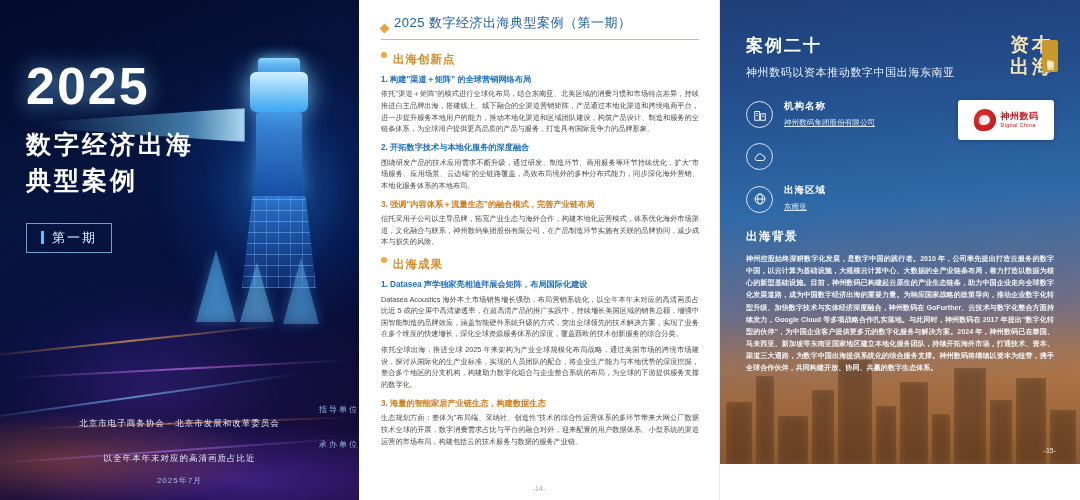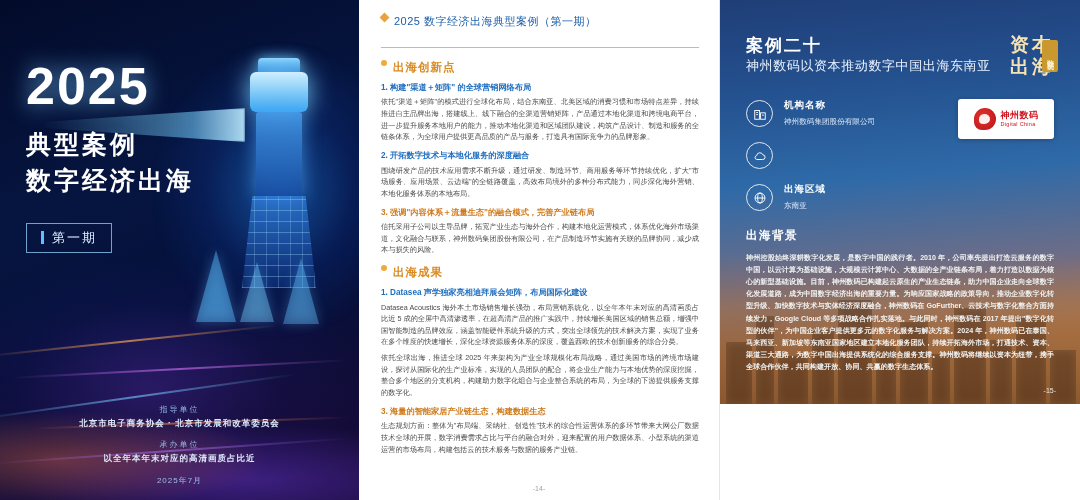--- a/index.html
+++ b/index.html
@@ -135,37 +135,37 @@
     font-size: 13px; color: #dff0ff; letter-spacing: 2px;
   }
   .issue .bar {
     display: inline-block; width: 3px; height: 13px;
     background: #5fc0ff; margin-right: 8px;
   }
   .cover-footer {
     position: absolute; left: 0; right: 0; bottom: 14px;
     text-align: center; color: #c8d8f0; z-index: 5;
   }
-  .cover-footer .lbl { font-size: 8px; color: #8fb6e0; letter-spacing: 2px; margin-bottom: 3px; }
-  .cover-footer .org { font-size: 8.5px; letter-spacing: 1px; margin-bottom: 9px; color: #dce9fb; font-weight: bold; }
+  .cover-footer .lbl { font-size: 8px; color: #8fb6e0; letter-spacing: 2px; margin-bottom: 3px; text-align: right; }
+  .cover-footer .org { font-size: 8.5px; letter-spacing: 1px; margin-bottom: 9px; color: #dce9fb; }
   .cover-footer .date { font-size: 8px; color: #9fbfe4; margin-top: 10px; letter-spacing: 1px; }
 
   
   .textpage {
     position: relative;
     width: 361px; height: 500px;
     background: #ffffff;
     flex: 0 0 361px;
     padding: 14px 20px 18px 22px;
     border-right: 1px solid #e6e6e6;
   }
   .tp-header {
-    display: flex; align-items: flex-start;
-    font-size: 11px; color: #1a5fa8; letter-spacing: .5px;
-    padding-bottom: 18px; margin-bottom: 12px;
+    display: flex; align-items: flex-end;
+    font-size: 13px; color: #1a5fa8; letter-spacing: .5px;
+    padding-bottom: 7px; margin-bottom: 12px;
     border-bottom: 1px solid #9fc2e4;
   }
   .tp-header .sq {
     width: 7px; height: 7px; background: #e8a33d; margin-right: 6px; transform: rotate(45deg);
   }
   .sec-head {
     display: flex; 
     color: #d98a20; font-size: 11.5px; font-weight: bold;
     margin: 9px 0 7px 0; letter-spacing: 1px;
   }
@@ -182,21 +182,21 @@
     text-align: justify; margin-bottom: 4px;
   }
   .tp-footer {
     position: absolute; left: 0; right: 0; bottom: 8px;
     text-align: center; font-size: 7px; color: #9aa4ae;
   }
 
   
   .casepage {
     position: relative;
-    width: 360px; height: 404px;
+    width: 360px; height: 464px;
     flex: 0 0 360px;
     background: linear-gradient(175deg, #1f3e77 0%, #24518f 22%, #2f6aa8 44%, #6f6d86 66%, #b07a52 82%, #c98f4e 100%);
     overflow: hidden;
     color: #ffffff;
   }
   .city {
     position: absolute; left: 0; right: 0; bottom: 0; height: 150px;
     background:
       linear-gradient(180deg, rgba(190,130,70,0.0) 0%, rgba(170,110,55,0.35) 35%, rgba(120,70,35,0.75) 100%);
   }
@@ -204,21 +204,21 @@
     position: absolute; bottom: 0;
     background: rgba(60,35,20,0.45);
     box-shadow: inset 0 0 10px rgba(255,200,120,0.15);
   }
   .case-head {
     position: relative; z-index: 3;
     padding: 34px 26px 0 26px;
     display: flex; justify-content: space-between; align-items: flex-start;
   }
   .case-no { font-size: 17px; font-weight: bold; letter-spacing: 2px; }
-  .case-title { font-size: 13px; letter-spacing: .6px; color: #eaf2ff; }
+  .case-title { font-size: 11px; margin-top: 8px; letter-spacing: .6px; color: #eaf2ff; }
   .badge {
     position: relative;
     text-align: right;
   }
   .badge .big {
     font-size: 19px; font-weight: bold; color: #f6e3b4; letter-spacing: 3px; line-height: 1.18;
   }
   .badge .ribbon {
     position: absolute; right: -4px; top: 6px;
     background: #c9992f; color: #fff7e0;
@@ -233,21 +233,21 @@
   .info-row { display: flex; align-items: center; margin-bottom: 14px; }
   .info-icon {
     width: 27px; height: 27px; flex: 0 0 27px;
     border: 1.3px solid rgba(255,255,255,0.85);
     border-radius: 50%;
     display: flex; align-items: center; justify-content: center;
     margin-right: 11px; margin-top: 1px;
   }
   .info-icon svg { width: 14px; height: 14px; }
   .info-label { font-size: 9.5px; font-weight: bold; color: #ffffff; letter-spacing: 1px; }
-  .info-value { font-size: 7.6px; color: #dbe7f7; margin-top: 4px; line-height: 1.5; }
+  .info-value { font-size: 7.6px; color: #dbe7f7; margin-top: 4px; line-height: 1.5; text-decoration: underline; }
   .logo-box {
     position: absolute; right: 0; top: 0;
     width: 96px; height: 40px; background: #ffffff; border-radius: 3px;
     display: flex; align-items: center; justify-content: center;
     box-shadow: 0 1px 5px rgba(0,0,0,0.25);
   }
   .logo-mark {
     width: 22px; height: 22px; margin-right: 5px;
     background: radial-gradient(circle at 40% 40%, #e8312a, #b4141c);
     border-radius: 50% 50% 50% 8px;
@@ -301,22 +301,22 @@
       <div class="streak" style="left:-20px;top:30px;width:300px;background:linear-gradient(90deg,rgba(255,150,60,0),rgba(255,170,80,.9),rgba(255,150,60,0));transform:rotate(-6deg)"></div>
       <div class="streak" style="left:10px;top:58px;width:340px;background:linear-gradient(90deg,rgba(255,120,200,0),rgba(220,120,255,.8),rgba(255,120,200,0));transform:rotate(-3deg)"></div>
       <div class="streak" style="left:-30px;top:86px;width:330px;background:linear-gradient(90deg,rgba(80,160,255,0),rgba(120,200,255,.85),rgba(80,160,255,0));transform:rotate(-8deg)"></div>
       <div class="streak" style="left:30px;top:112px;width:320px;background:linear-gradient(90deg,rgba(255,110,60,0),rgba(255,140,70,.8),rgba(255,110,60,0));transform:rotate(-2deg)"></div>
       <div class="streak" style="left:-10px;top:140px;width:360px;background:linear-gradient(90deg,rgba(150,90,255,0),rgba(180,120,255,.7),rgba(150,90,255,0));transform:rotate(-4deg)"></div>
     </div>
 
     <div class="cover-text">
       <div class="year">2025</div>
       <div class="title-cn">
+        <div>数字经济出海</div>
         <div>典型案例</div>
-        <div>数字经济出海</div>
       </div>
       <div class="issue">
         <span class="bar"></span>
         <span>第一期</span>
       </div>
     </div>
 
     <div class="cover-footer">
       <div class="lbl">指导单位</div>
       <div class="org">北京市电子商务协会 · 北京市发展和改革委员会</div>

